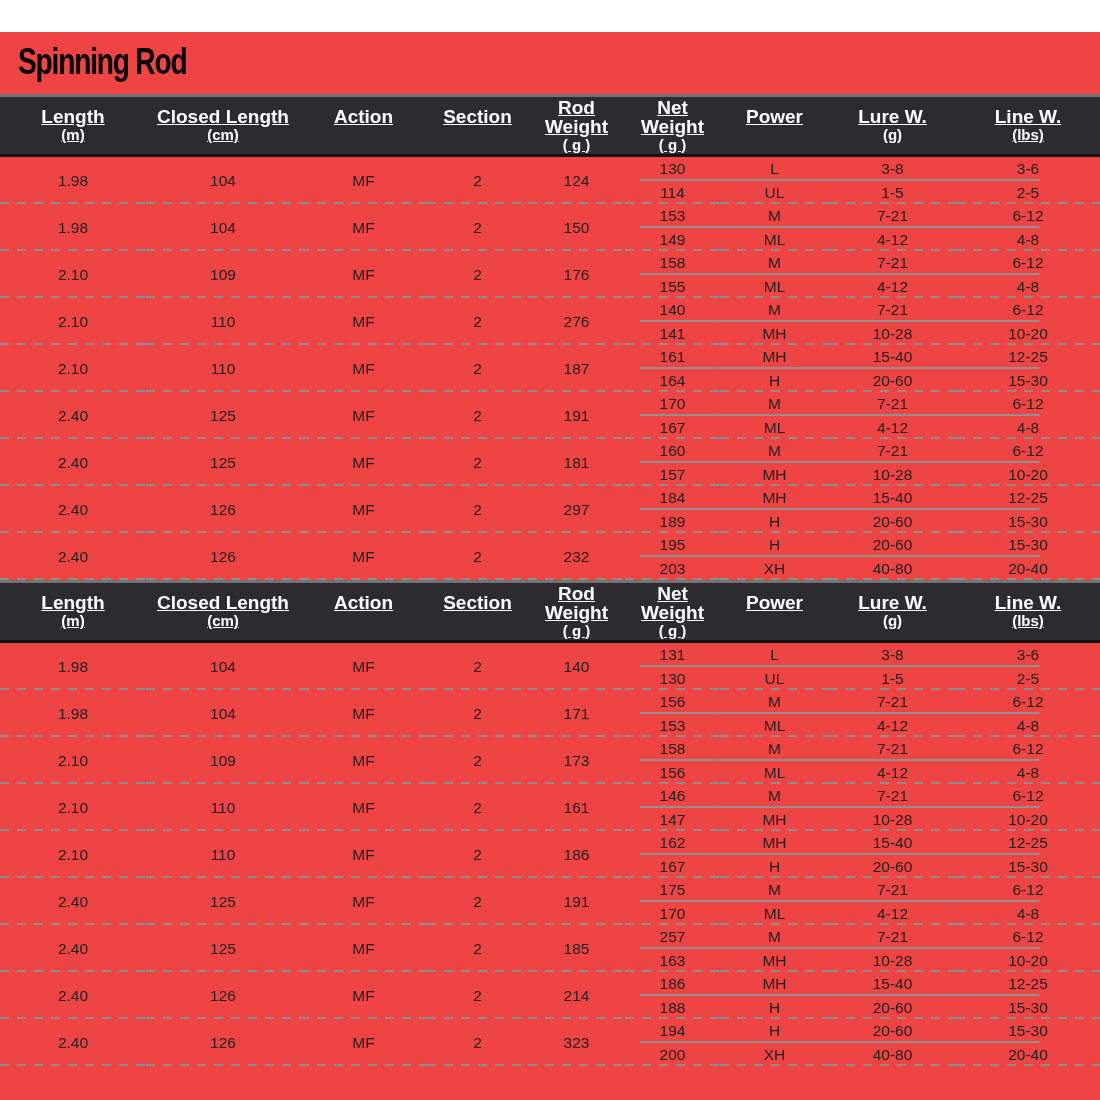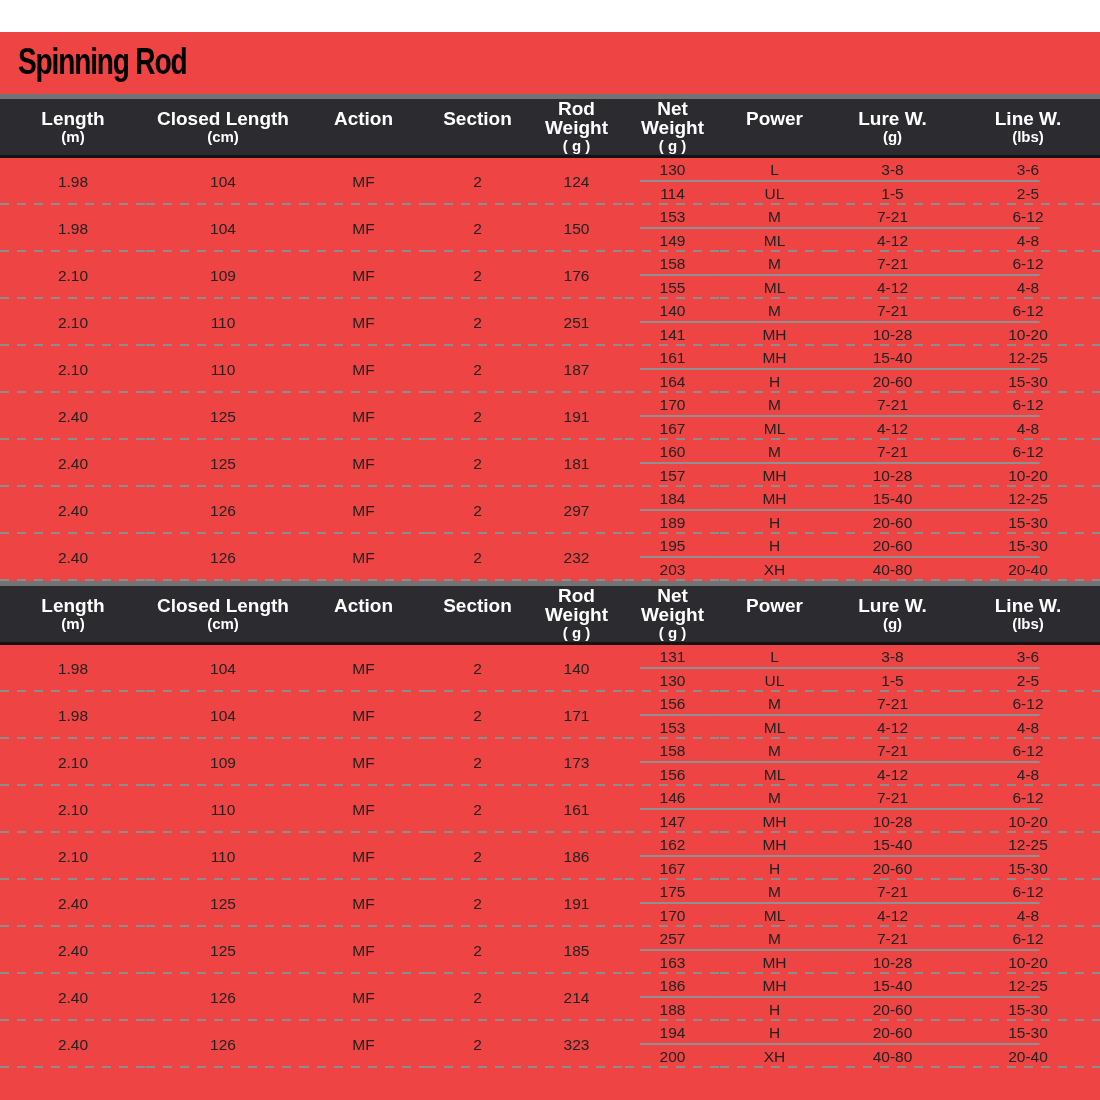--- a/index.html
+++ b/index.html
@@ -18,21 +18,21 @@
   }
 
   table { border-collapse: collapse; width: 1100px; table-layout: fixed; }
   col.w0{width:146px} col.w1{width:154px} col.w2{width:127px} col.w3{width:101px}
   col.w4{width:97px}  col.w5{width:95px}  col.w6{width:109px} col.w7{width:127px}
   col.w8{width:144px}
 
   thead th {
     background: #2c2b30; color: #fff; font-weight: 700;
     height: 60px; padding: 0; vertical-align: middle; text-align: center;
-    border-top: 5px solid #737373; border-bottom: 3px solid #131316;
+    border-top: 3px solid #737373; border-bottom: 3px solid #131316; text-decoration: underline;
   }
   .tht { font-size: 19px; line-height: 19px; font-weight: 700; }
   .thu { font-size: 15px; line-height: 18px; height: 18px; font-weight: 700; }
 
   tbody td { text-align: center; padding: 0; font-size: 15.5px; color: #222; }
   td.s    { height: 23.5px; line-height: 23.5px; }
   td.main { vertical-align: middle; }
 
   
   .dash {
@@ -155,21 +155,21 @@
           <td class="s dash">155</td>
           <td class="s dash">ML</td>
           <td class="s dash">4-12</td>
           <td class="s dash">4-8</td>
         </tr>
         <tr>
           <td class="main dash" rowspan="2">2.10</td>
           <td class="main dash" rowspan="2">110</td>
           <td class="main dash" rowspan="2">MF</td>
           <td class="main dash" rowspan="2">2</td>
-          <td class="main dash" rowspan="2">251</td>
+          <td class="main dash" rowspan="2">276</td>
           <td class="s sep-start">140</td>
           <td class="s sep-mid">M</td>
           <td class="s sep-mid">7-21</td>
           <td class="s sep-end">6-12</td>
         </tr>
         <tr>
           <td class="s dash">141</td>
           <td class="s dash">MH</td>
           <td class="s dash">10-28</td>
           <td class="s dash">10-20</td>

